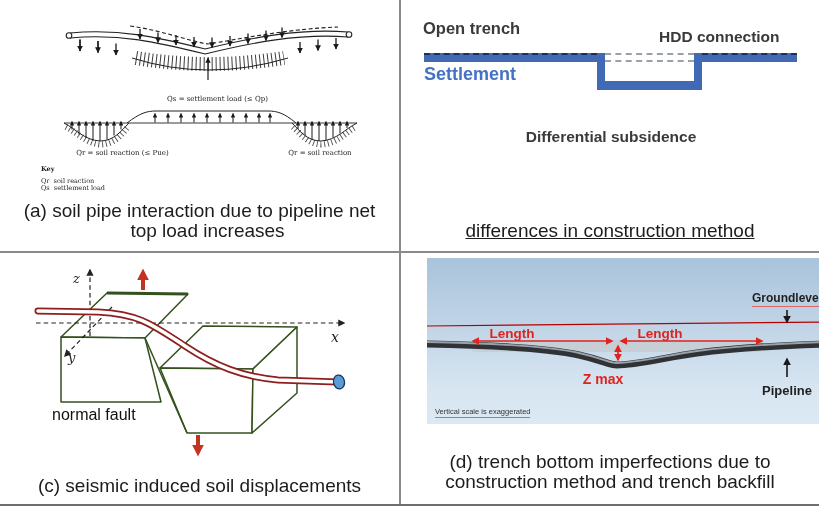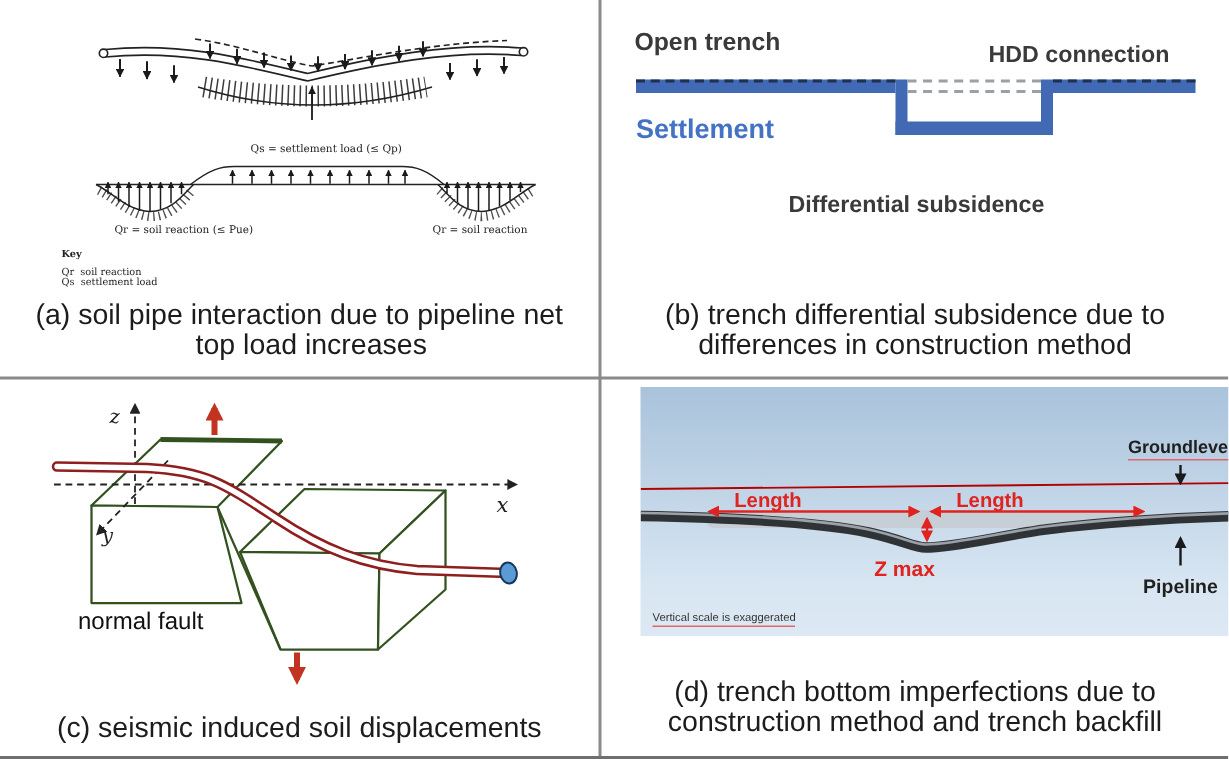--- a/index.html
+++ b/index.html
@@ -129,25 +129,24 @@
     <div class="b-blue" style="left:23px;top:53px;width:173px;height:9px;"></div>
     <div class="b-blue" style="left:301px;top:53px;width:95px;height:9px;"></div>
     <div class="b-blue" style="left:196px;top:53px;width:8px;height:37px;"></div>
     <div class="b-blue" style="left:293px;top:53px;width:8px;height:37px;"></div>
     <div class="b-blue" style="left:196px;top:81px;width:105px;height:9px;"></div>
     <div class="b-dash-dark" style="left:23px;top:53px;width:173px;"></div>
     <div class="b-dash-dark" style="left:301px;top:53px;width:95px;"></div>
     <div class="b-dash-gray" style="left:204px;top:53px;width:89px;"></div>
     <div class="b-dash-gray" style="left:204px;top:60px;width:89px;"></div>
 
-    <div class="lbl" style="left:23px;top:64px;font-size:18px;font-weight:600;color:#4472c4;margin-top:12px;">Settlement</div>
+    <div class="lbl" style="left:23px;top:64px;font-size:18px;font-weight:600;color:#4472c4;">Settlement</div>
     <div class="lbl" style="left:80px;top:128px;width:260px;text-align:center;font-size:15.5px;font-weight:700;color:#3a3a3a;">Differential subsidence</div>
 
-    <div class="caption" style="top:201px;">(b) trench differential subsidence due to</div>
-    <div class="caption" style="top:221px;">differences in construction method</div>
+    <div class="caption" style="top:221px;text-decoration:underline;">differences in construction method</div>
   </div>
 
   <div class="quad" style="left:0;top:250px;width:399px;height:254px;">
     <svg width="399" height="254" viewBox="0 0 399 254">
       <defs>
         <marker id="mCax" viewBox="0 0 10 10" refX="8" refY="5" markerWidth="6" markerHeight="6" orient="auto-start-reverse">
             <path d="M0,0 L10,5 L0,10 z" fill="#222"></path>
           </marker>
         <marker id="mCred" viewBox="0 0 10 10" refX="7" refY="5" markerWidth="3" markerHeight="3" orient="auto-start-reverse">
             <path d="M0,0 L10,5 L0,10 z" fill="#c23321"></path>

